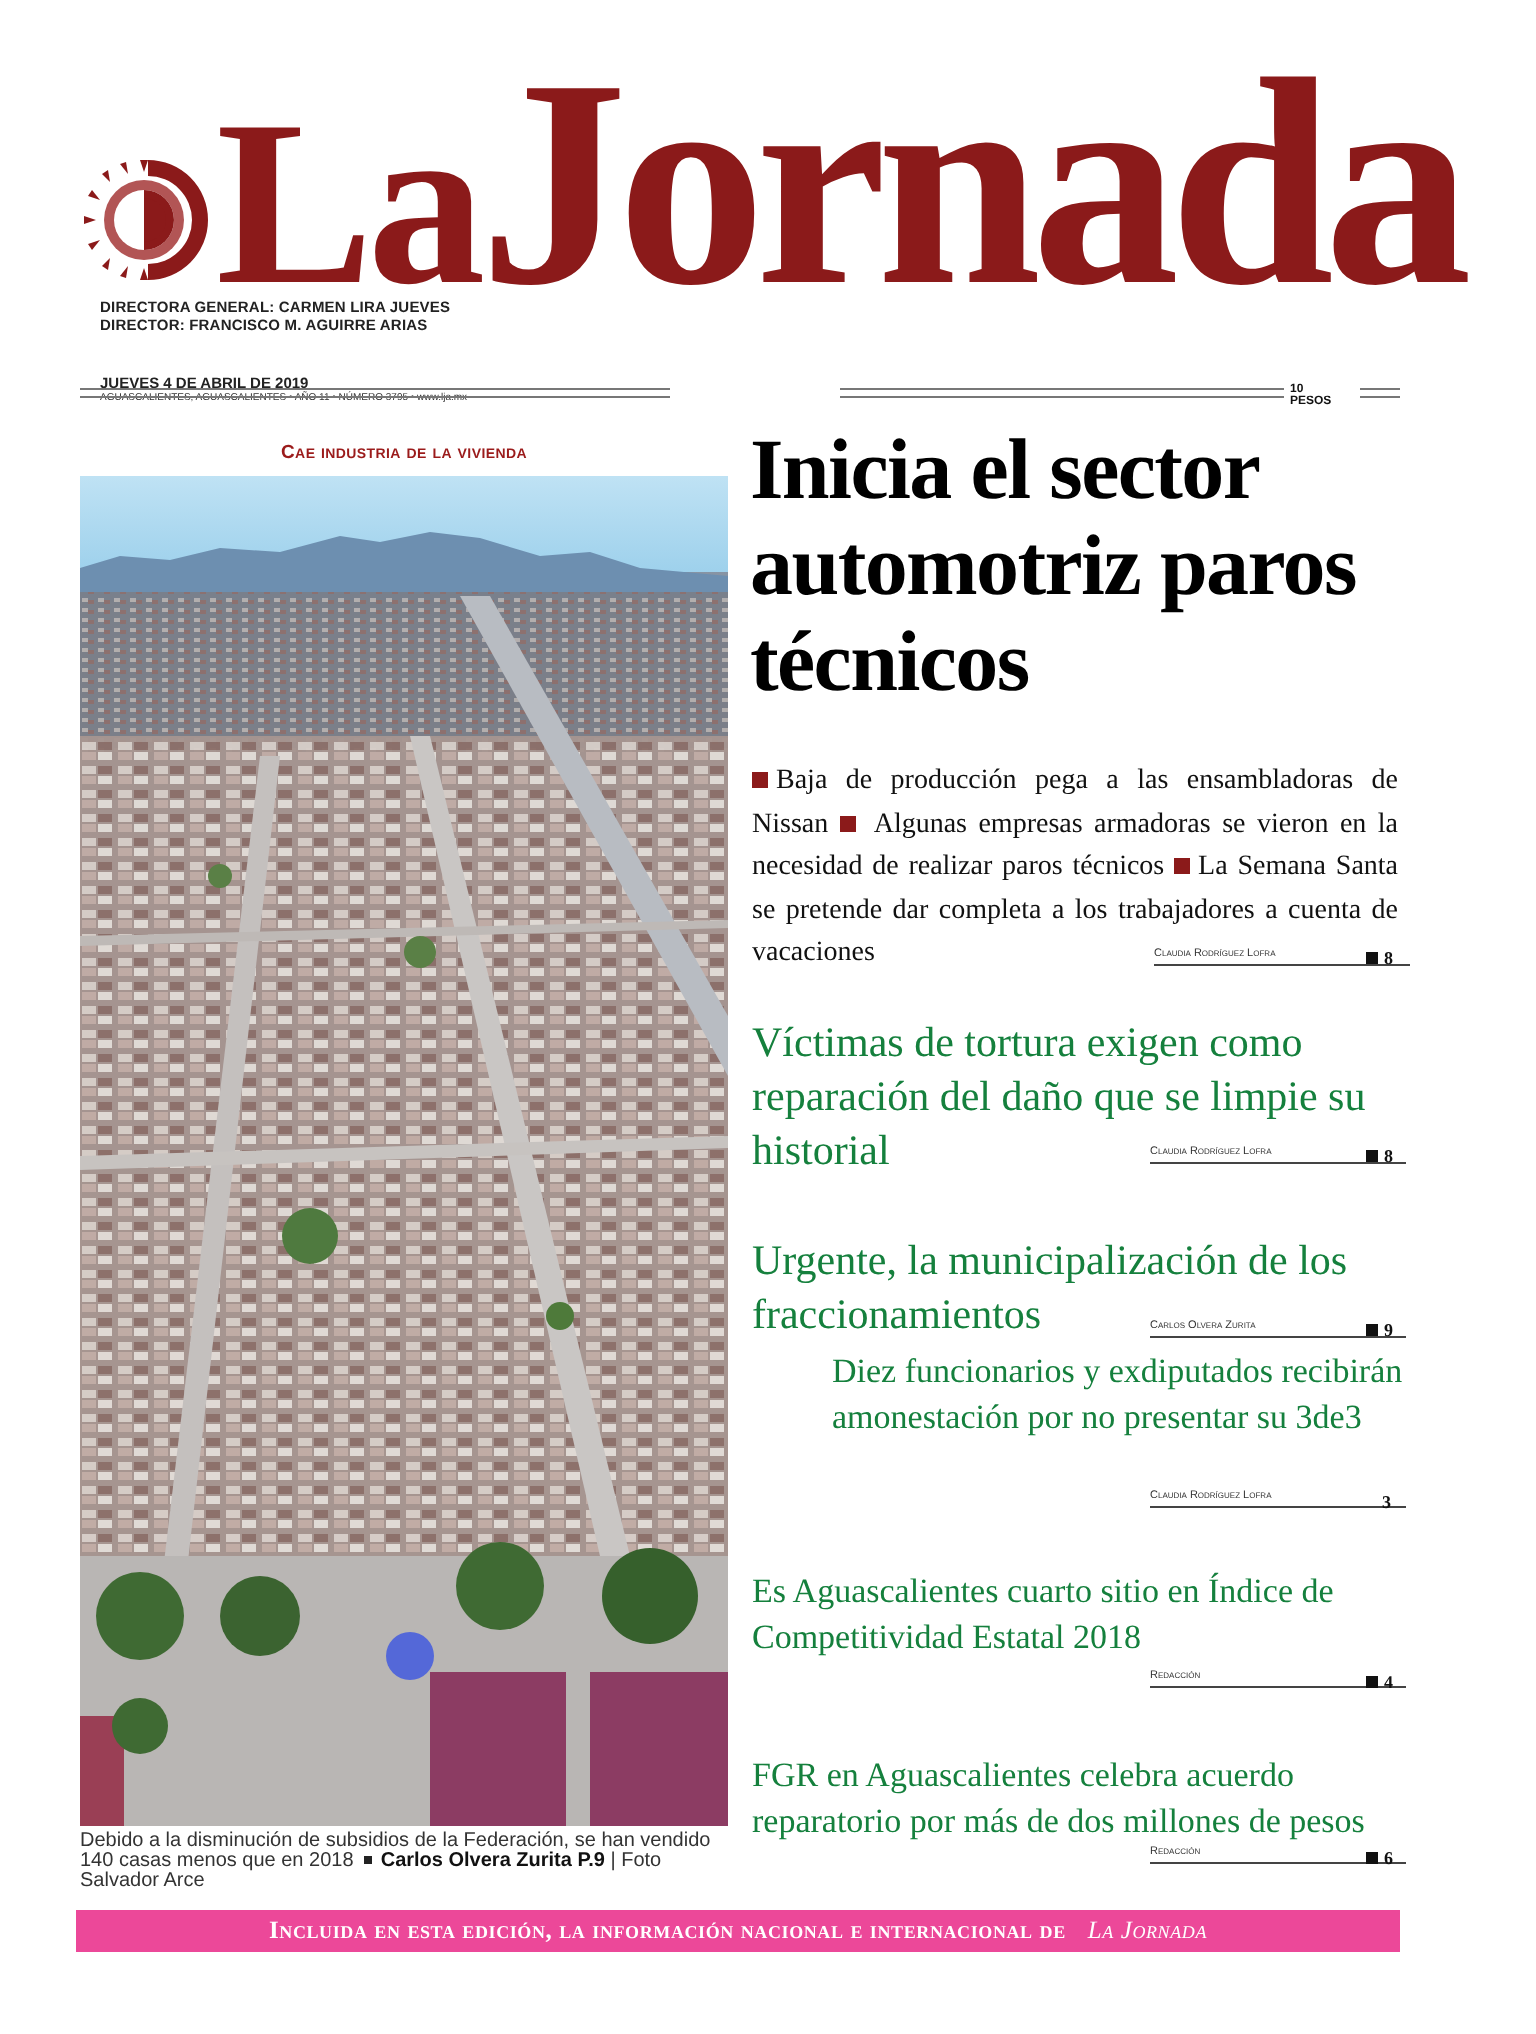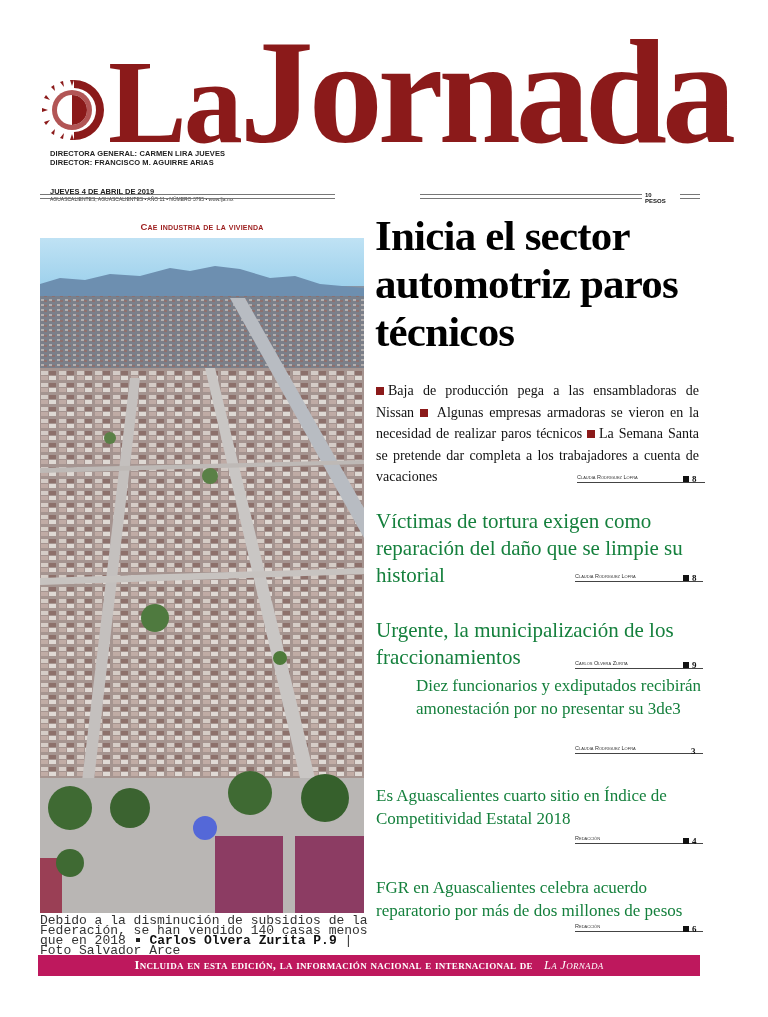--- a/index.html
+++ b/index.html
@@ -38,21 +38,21 @@
   
   .kicker {
     position: absolute; left: 40px; top: 221px; width: 324px; text-align: center;
     font-family: "Liberation Sans", sans-serif; font-weight: 700; color: #9b1b1b;
     font-size: 9.5px; font-variant: small-caps; letter-spacing: 0.2px;
   }
   .photo { position: absolute; left: 40px; top: 238px; width: 324px; height: 675px; overflow: hidden; }
   .photo svg { display: block; }
   .caption {
     position: absolute; left: 40px; top: 916px; width: 330px;
-    font-family: Liberation Mono, monospace; font-size: 13px; line-height: 10px; color: #333;
+    font-family: Liberation Sans, sans-serif; font-size: 10px; line-height: 10px; color: #333;
   }
   .caption .bullet { display: inline-block; width: 4px; height: 4px; background: #222; margin: 0 2px 1px 2px; vertical-align: middle; }
   .caption b { color: #111; }
 
   
   .lead-head {
     position: absolute; left: 375px; top: 212px; width: 330px;
     font-family: "Liberation Serif", serif; font-weight: 700; font-size: 43px;
     line-height: 48px; letter-spacing: -0.8px; color: #000;
   }
@@ -73,21 +73,21 @@
   .story {
     position: absolute; left: 376px; width: 330px; color: #15803d;
     font-family: "Liberation Serif", serif;
   }
   .story.s1, .story.s2 { font-size: 21px; line-height: 27px; }
   .story.s3, .story.s4, .story.s5 { font-size: 17px; line-height: 23px; }
 
   
   .banner {
     position: absolute; left: 38px; top: 955px; width: 662px; height: 21px;
-    background: #be185d; color: #fff; display: flex; align-items: center; justify-content: center;
+    background: #ec4899; color: #fff; display: flex; align-items: center; justify-content: center;
     font-family: "Liberation Serif", serif; font-weight: 700; font-size: 12.5px;
     font-variant: small-caps; letter-spacing: 0.3px; white-space: nowrap;
   }
   .banner .brand { font-style: italic; margin-left: 11px; font-weight: 400; }
 </style>
 </head>
 <body>
 
 <header class="masthead">
   <svg class="logo-sun" viewBox="0 0 64 64" width="64" height="64">

